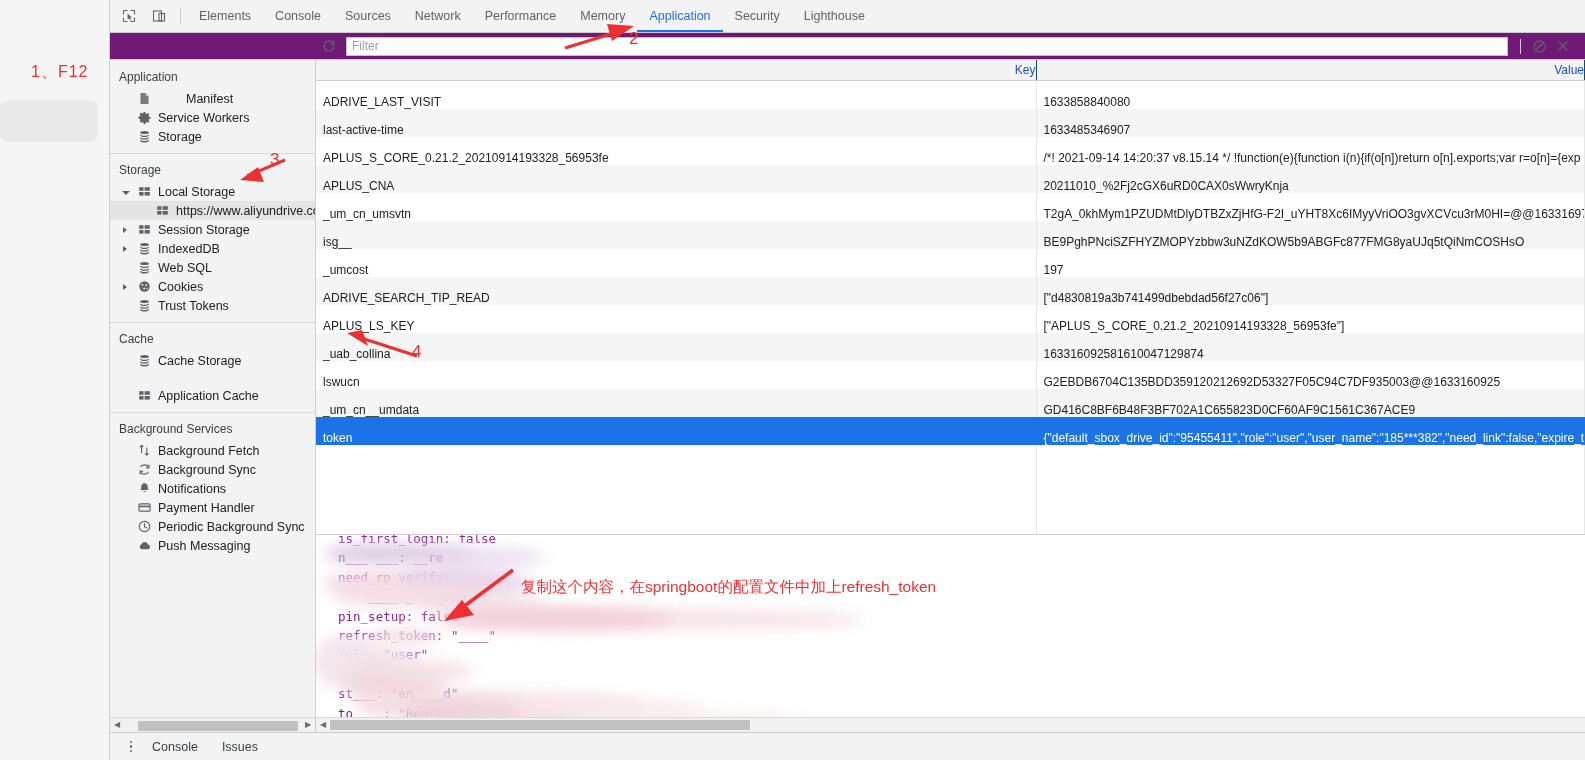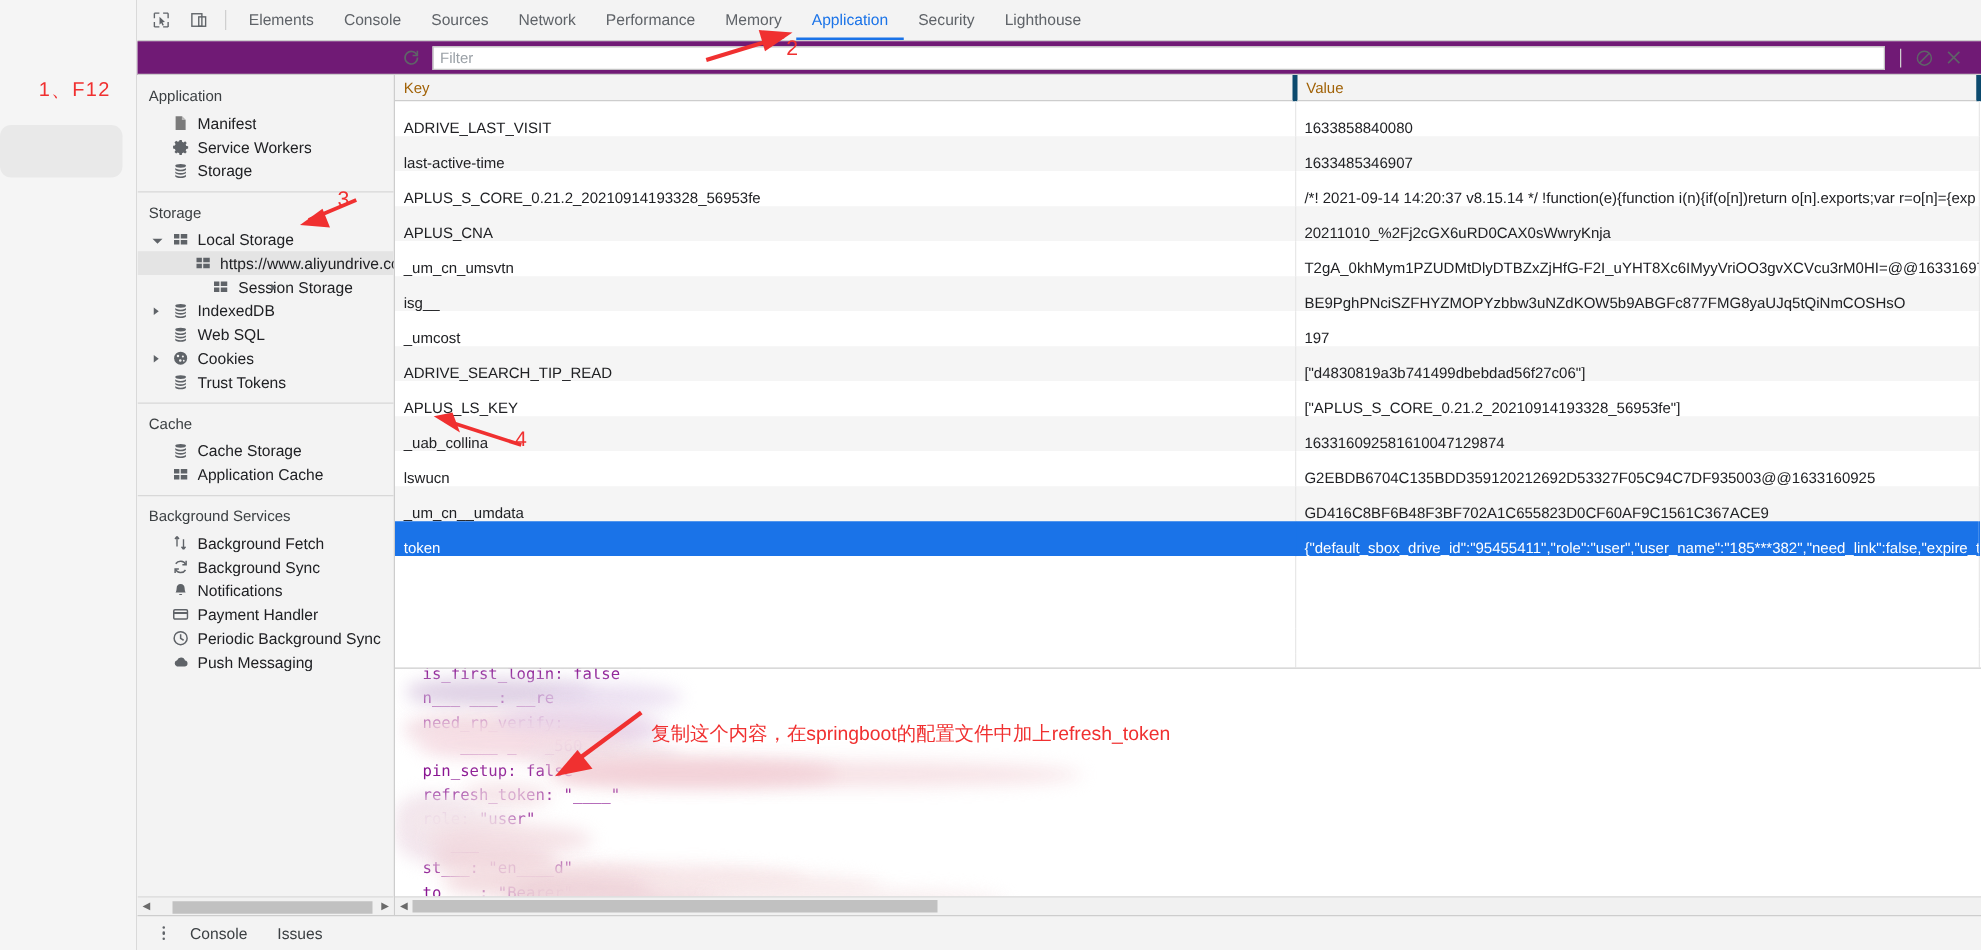--- a/index.html
+++ b/index.html
@@ -169,27 +169,27 @@
 
   .tbl-wrap { height: 474px; min-height: 474px; overflow: hidden; position: relative; background: #fff; }
   table.kv {
     width: 100%; border-collapse: collapse; table-layout: fixed;
     font-size: 12px;
   }
   table.kv col.ckey { width: 720px; }
   table.kv th {
     background: #f3f3f3;
     font-weight: normal;
-    text-align: left;
+    text-align: right;
     font-size: 12px;
-    color: #a16207;
+    color: #1d4ed8;
     height: 20px;
     padding: 0 0 0 7px;
     border-bottom: 1px solid #cdcdcd;
-    border-right: 4px solid #0c4a6e;
+    border-right: 1px solid #0c4a6e;
   }
   table.kv td {
     height: 19.6px;
     padding: 14px 0 0 7px;
     border-right: 1px solid #e8e8e8;
     white-space: nowrap;
     overflow: hidden;
     color: #202124;
     margin-top: 27px;
   }
@@ -334,21 +334,21 @@
         </svg>
       </div>
     </div>
 
     <div class="dt-body">
 
       <div class="dt-sidebar">
         <div class="side-scroll" id="sidebar-host">
             <div class="side-group">
               <div class="side-title">Application</div>
-              <div class="side-row" style="position: relative;">
+              <div class="side-row" style="position: relative; gap: 28px;">
                 <span class="side-ico">
                   <svg width="13" height="13" viewBox="0 0 13 13">
                     <path d="M2.5 1h5l3 3v8h-8z" fill="#7b7b7b"></path>
                     <path d="M7.5 1v3h3" fill="#b9b9b9"></path>
                   </svg>
                 </span>
                 <span class="side-lbl">Manifest</span>
               </div>
               <div class="side-row" style="position: relative;">
                 <span class="side-ico">
@@ -389,21 +389,21 @@
                 <span class="side-ico">
                   <svg width="13" height="13" viewBox="0 0 13 13">
                     <rect x="1.2" y="2.2" width="4.3" height="3.6" fill="#5f6368"></rect>
                     <rect x="6.6" y="2.2" width="5.2" height="3.6" fill="#5f6368"></rect>
                     <rect x="1.2" y="7" width="4.3" height="3.6" fill="#5f6368"></rect>
                     <rect x="6.6" y="7" width="5.2" height="3.6" fill="#5f6368"></rect>
                   </svg>
                 </span>
                 <span class="side-lbl">https://www.aliyundrive.com</span>
               </div>
-              <div class="side-row" style="position: relative; justify-content: center;">
+              <div class="side-row" style="position: relative;">
                 <span class="tri"></span>
                 <span class="side-ico">
                   <svg width="13" height="13" viewBox="0 0 13 13">
                     <rect x="1.2" y="2.2" width="4.3" height="3.6" fill="#5f6368"></rect>
                     <rect x="6.6" y="2.2" width="5.2" height="3.6" fill="#5f6368"></rect>
                     <rect x="1.2" y="7" width="4.3" height="3.6" fill="#5f6368"></rect>
                     <rect x="6.6" y="7" width="5.2" height="3.6" fill="#5f6368"></rect>
                   </svg>
                 </span>
                 <span class="side-lbl">Session Storage</span>
@@ -462,21 +462,21 @@
                 <span class="side-ico">
                   <svg width="13" height="13" viewBox="0 0 13 13">
                     <ellipse cx="6.5" cy="2.6" rx="4.3" ry="1.5" fill="#5f6368"></ellipse>
                     <path d="M2.2 4.2v1.3c0 .83 1.93 1.5 4.3 1.5s4.3-.67 4.3-1.5V4.2c0 .83-1.93 1.5-4.3 1.5S2.2 5.03 2.2 4.2z" fill="#5f6368"></path>
                     <path d="M2.2 6.9v1.3c0 .83 1.93 1.5 4.3 1.5s4.3-.67 4.3-1.5V6.9c0 .83-1.93 1.5-4.3 1.5S2.2 7.73 2.2 6.9z" fill="#5f6368"></path>
                     <path d="M2.2 9.6v1.3c0 .83 1.93 1.5 4.3 1.5s4.3-.67 4.3-1.5V9.6c0 .83-1.93 1.5-4.3 1.5S2.2 10.43 2.2 9.6z" fill="#5f6368"></path>
                   </svg>
                 </span>
                 <span class="side-lbl">Cache Storage</span>
               </div>
-              <div class="side-row" style="position: relative;">
+              <div class="side-row" style="position: relative; margin-top: 16px;">
                 <span class="side-ico">
                   <svg width="13" height="13" viewBox="0 0 13 13">
                     <rect x="1.2" y="2.2" width="4.3" height="3.6" fill="#5f6368"></rect>
                     <rect x="6.6" y="2.2" width="5.2" height="3.6" fill="#5f6368"></rect>
                     <rect x="1.2" y="7" width="4.3" height="3.6" fill="#5f6368"></rect>
                     <rect x="6.6" y="7" width="5.2" height="3.6" fill="#5f6368"></rect>
                   </svg>
                 </span>
                 <span class="side-lbl">Application Cache</span>
               </div>

